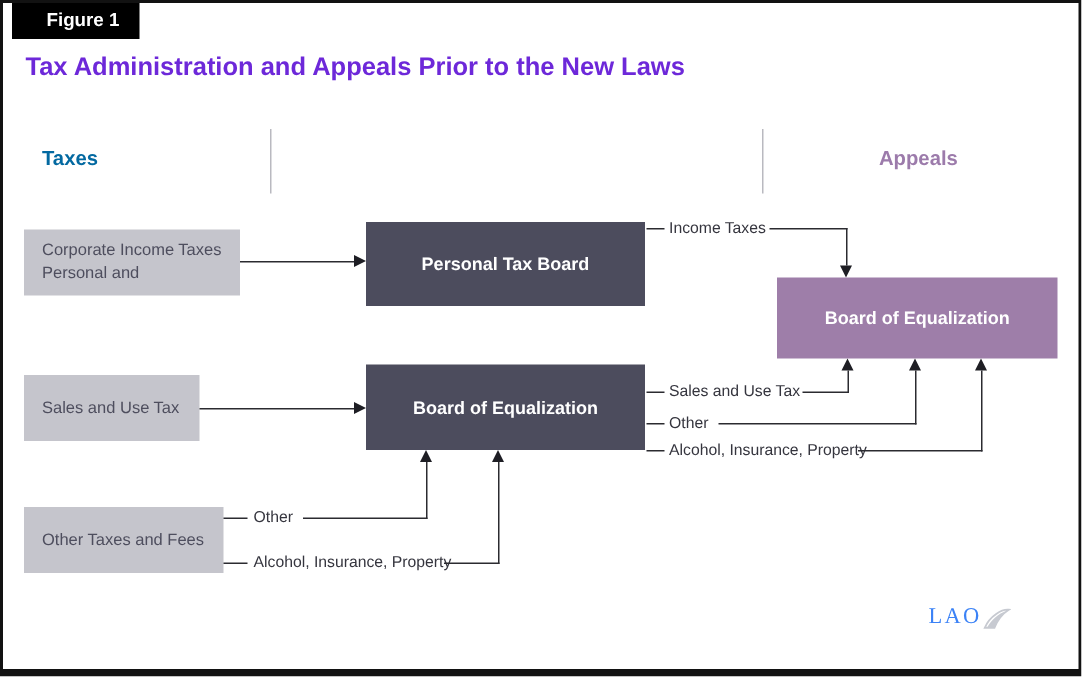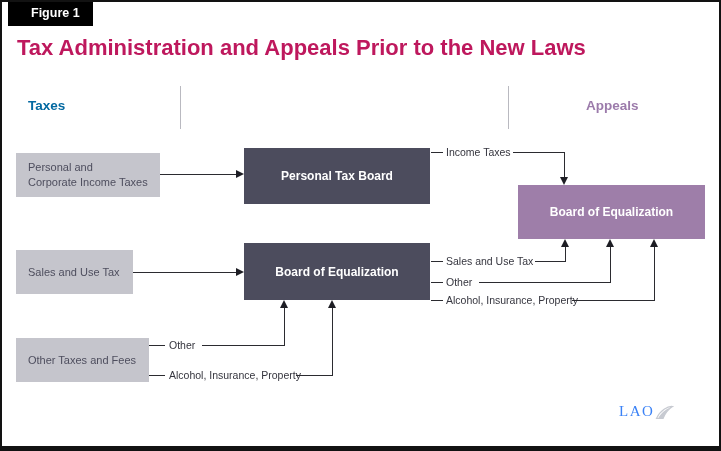--- a/index.html
+++ b/index.html
@@ -8,22 +8,22 @@
 
   .figure {
     position:relative; width:721px; height:451px; background:#fff;
     border:2px solid #121212; border-bottom-width:5px; overflow:hidden;
   }
   .figure-label {
     position:absolute; left:6px; top:0; background:#000; color:#fff;
     font-size:12.5px; font-weight:bold; padding:4px 13px 6px 23px;
   }
   .title {
-    position:absolute; left:15px; top:33px; color:#be185d;
-    font-size:22px; font-weight:bold; white-space:nowrap;
+    position:absolute; left:15px; top:33px; color:#6d28d9;
+    font-size:17px; font-weight:bold; white-space:nowrap;
   }
   .col-header { position:absolute; top:96px; font-size:13.5px; font-weight:bold; white-space:nowrap; }
   .col-taxes { left:26px;  color:#0369a1; }
   .col-admin { left:277px; color:#3d3d4f; }
   .col-appeals { left:584px; color:#9c7bab; }
   .divider { position:absolute; top:84px; width:1px; height:43px; background:#b9b9c0; }
   .divider-1 { left:178px; } .divider-2 { left:506px; }
 
   .tax-box {
     position:absolute; background:#c5c5cc; color:#4e4e5e; font-size:11px;
@@ -69,22 +69,22 @@
 
   <div class="figure-label">Figure 1</div>
   <div class="title">Tax Administration and Appeals Prior to the New Laws</div>
 
   <div class="col-header col-taxes">Taxes</div>
   <div class="divider divider-1"></div>
   <div class="divider divider-2"></div>
   <div class="col-header col-appeals">Appeals</div>
 
   <div class="tax-box tax-box-1">
+    <span>Corporate Income Taxes</span>
     <span>Personal and</span>
-    <span>Corporate Income Taxes</span>
   </div>
   <div class="tax-box tax-box-2">
     <span>Sales and Use Tax</span>
   </div>
   <div class="tax-box tax-box-3">
     <span>Other Taxes and Fees</span>
   </div>
 
   <div class="dark-box ftb-box">Personal Tax Board</div>
   <div class="dark-box boe-box">Board of Equalization</div>

